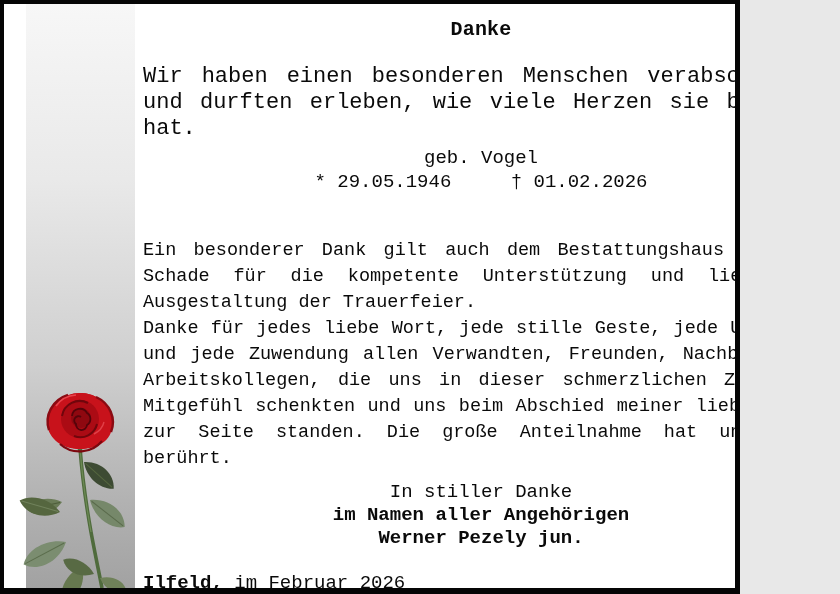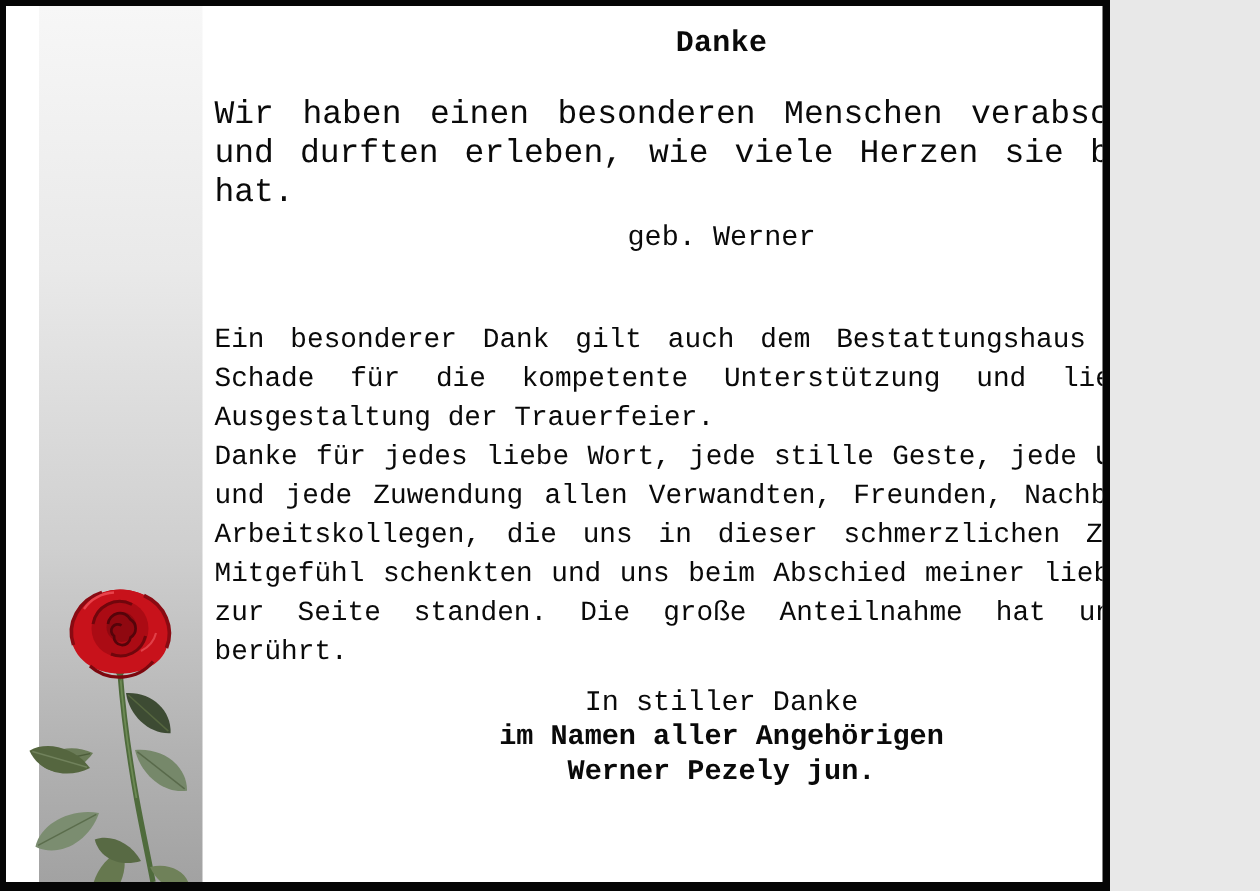--- a/index.html
+++ b/index.html
@@ -177,25 +177,33 @@
     </svg>
   </div>
 
   <div class="content">
 
     <p class="title">Danke</p>
 
     <p class="intro">Wir haben einen besonderen Menschen verabschiedet und durften erleben, wie viele Herzen sie berührt hat.</p>
 
 
-    <p class="maiden-name">geb. Werner</p>
-
+    <p class="maiden-name">geb. Vogel</p>
+
+    <p class="dates-row">
+      <span class="birth">* 29.05.1946</span>
+      <span class="death">† 01.02.2026</span>
+    </p>
 
     <p class="thanks">Ein besonderer Dank gilt auch dem Bestattungshaus Eckhard Schade für die kompetente Unterstützung und liebevolle Ausgestaltung der Trauerfeier.</p>
     <p class="thanks">Danke für jedes liebe Wort, jede stille Geste, jede Umarmung und jede Zuwendung allen Verwandten, Freunden, Nachbarn und Arbeitskollegen, die uns in dieser schmerzlichen Zeit ihr Mitgefühl schenkten und uns beim Abschied meiner lieben Frau zur Seite standen. Die große Anteilnahme hat uns sehr berührt.</p>
 
     <p class="closing-line first">In stiller Danke</p>
     <p class="closing-line bold">im Namen aller Angehörigen</p>
     <p class="closing-line bold">Werner Pezely jun.</p>
 
+    <p class="place-date">
+      <span class="place">Ilfeld,</span>
+      <span class="date">im Februar 2026</span>
+    </p>
 
   </div>
 </div>
 
 </body></html>

